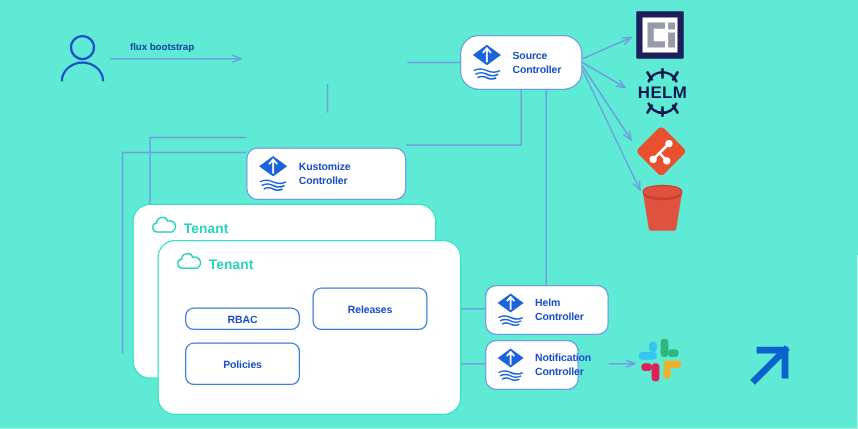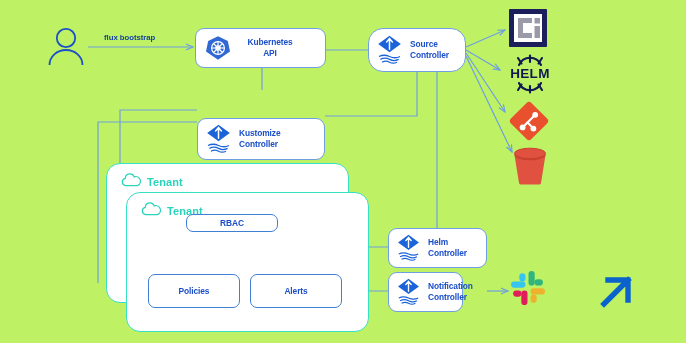--- a/index.html
+++ b/index.html
@@ -8,21 +8,21 @@
     margin: 0; padding: 0;
     background: #ffffff;
   }
   body {
     font-family: "Liberation Sans", sans-serif;
   }
   #canvas {
     position: relative;
     width: 686px;
     height: 343px;
-    background: #bef264;
+    background: #5eead4;
     overflow: hidden;
   }
   #wires {
     position: absolute;
     left: 0; top: 0;
     width: 686px; height: 343px;
     pointer-events: none;
   }
 
   
@@ -154,41 +154,20 @@
 
   <div class="art" style="left:44px; top:24px; width:44px; height:44px;">
     <svg width="44" height="44" viewBox="0 0 44 44">
       <circle cx="22" cy="14" r="9.2" fill="none" stroke="#1b4ec9" stroke-width="1.8"></circle>
       <path d="M5.5,41 A16.5,15 0 0 1 38.5,41" fill="none" stroke="#1b4ec9" stroke-width="1.8"></path>
     </svg>
   </div>
 
   <div class="edge-label" style="left:104px; top:33px;">flux bootstrap</div>
 
-  <div class="node k8sbox" style="left:195px; top:28px; width:131px; height:40px;">
-    <span class="nicon">
-      <svg width="26" height="26" viewBox="0 0 26 26">
-        <polygon points="13,1.2 22.8,6 25,16.6 13,24.8 1,16.6 3.2,6" fill="#3069d3"></polygon>
-        <g stroke="#ffffff" stroke-width="1.15" fill="none">
-          <circle cx="13" cy="13" r="6.4"></circle>
-          <circle cx="13" cy="13" r="2.1" fill="#ffffff"></circle>
-          <line x1="13" y1="6.6" x2="13" y2="10.9"></line>
-          <line x1="13" y1="15.1" x2="13" y2="19.4"></line>
-          <line x1="6.6" y1="13" x2="10.9" y2="13"></line>
-          <line x1="15.1" y1="13" x2="19.4" y2="13"></line>
-          <line x1="8.5" y1="8.5" x2="11.5" y2="11.5"></line>
-          <line x1="14.5" y1="14.5" x2="17.5" y2="17.5"></line>
-          <line x1="17.5" y1="8.5" x2="14.5" y2="11.5"></line>
-          <line x1="11.5" y1="14.5" x2="8.5" y2="17.5"></line>
-        </g>
-      </svg>
-    </span>
-    <span class="nlabel">Kubernetes
-API</span>
-  </div>
 
   <div class="node ctrl" style="left:368px; top:28px; width:98px; height:44px;border-radius:15px;">
     <span class="nicon">
       <svg width="27" height="30" viewBox="0 0 27 30">
         <polygon points="13.5,0.8 24.8,9 13.5,17.2 2.2,9" fill="#1a63d8"></polygon>
         <path d="M13.5,3.6 L13.5,14.2 M13.5,3.6 L10.6,6.9 M13.5,3.6 L16.4,6.9" stroke="#ffffff" stroke-width="1.5" fill="none" stroke-linecap="round"></path>
         <g fill="none" stroke="#1a63d8" stroke-width="1.25">
           <path d="M3,21.5 Q8,19 13.5,21.5 Q19,24 24,21.5"></path>
           <path d="M4.4,24.4 Q9,22 13.5,24.4 Q18,26.8 22.6,24.4"></path>
           <path d="M6,27.2 Q9.8,25.2 13.5,27.2 Q17.2,29.2 21,27.2"></path>
@@ -232,28 +211,28 @@
       <span>
         <svg width="20" height="14" viewBox="0 0 20 14">
           <path d="M4.6,12.6 A3.7,3.7 0 0 1 4.3,5.3 A4.6,4.6 0 0 1 13.2,3.9
                    A3.9,3.9 0 0 1 16.4,12.6 Z" fill="none" stroke="#2ad3bb" stroke-width="1.25"></path>
         </svg>
       </span>
       <span class="tlabel">Tenant</span>
     </div>
   </div>
 
-  <div class="res" style="left:148px; top:214px; width:92px; height:18px;margin-left:38px;">
+  <div class="res" style="left:148px; top:246px; width:92px; height:18px;">
     <span class="rlabel">RBAC</span>
+  </div>
+  <div class="res" style="left:250px; top:230px; width:92px; height:34px;">
+    <span class="rlabel">Releases</span>
   </div>
   <div class="res" style="left:148px; top:274px; width:92px; height:34px;">
     <span class="rlabel">Policies</span>
-  </div>
-  <div class="res" style="left:250px; top:274px; width:92px; height:34px;">
-    <span class="rlabel">Alerts</span>
   </div>
 
   <div class="node ctrl" style="left:388px; top:228px; width:99px; height:40px;">
     <span class="nicon">
       <svg width="25" height="28" viewBox="0 0 27 30">
         <polygon points="13.5,0.8 24.8,9 13.5,17.2 2.2,9" fill="#1a63d8"></polygon>
         <path d="M13.5,3.6 L13.5,14.2 M13.5,3.6 L10.6,6.9 M13.5,3.6 L16.4,6.9" stroke="#ffffff" stroke-width="1.5" fill="none" stroke-linecap="round"></path>
         <g fill="none" stroke="#1a63d8" stroke-width="1.25">
           <path d="M3,21.5 Q8,19 13.5,21.5 Q19,24 24,21.5"></path>
           <path d="M4.4,24.4 Q9,22 13.5,24.4 Q18,26.8 22.6,24.4"></path>

